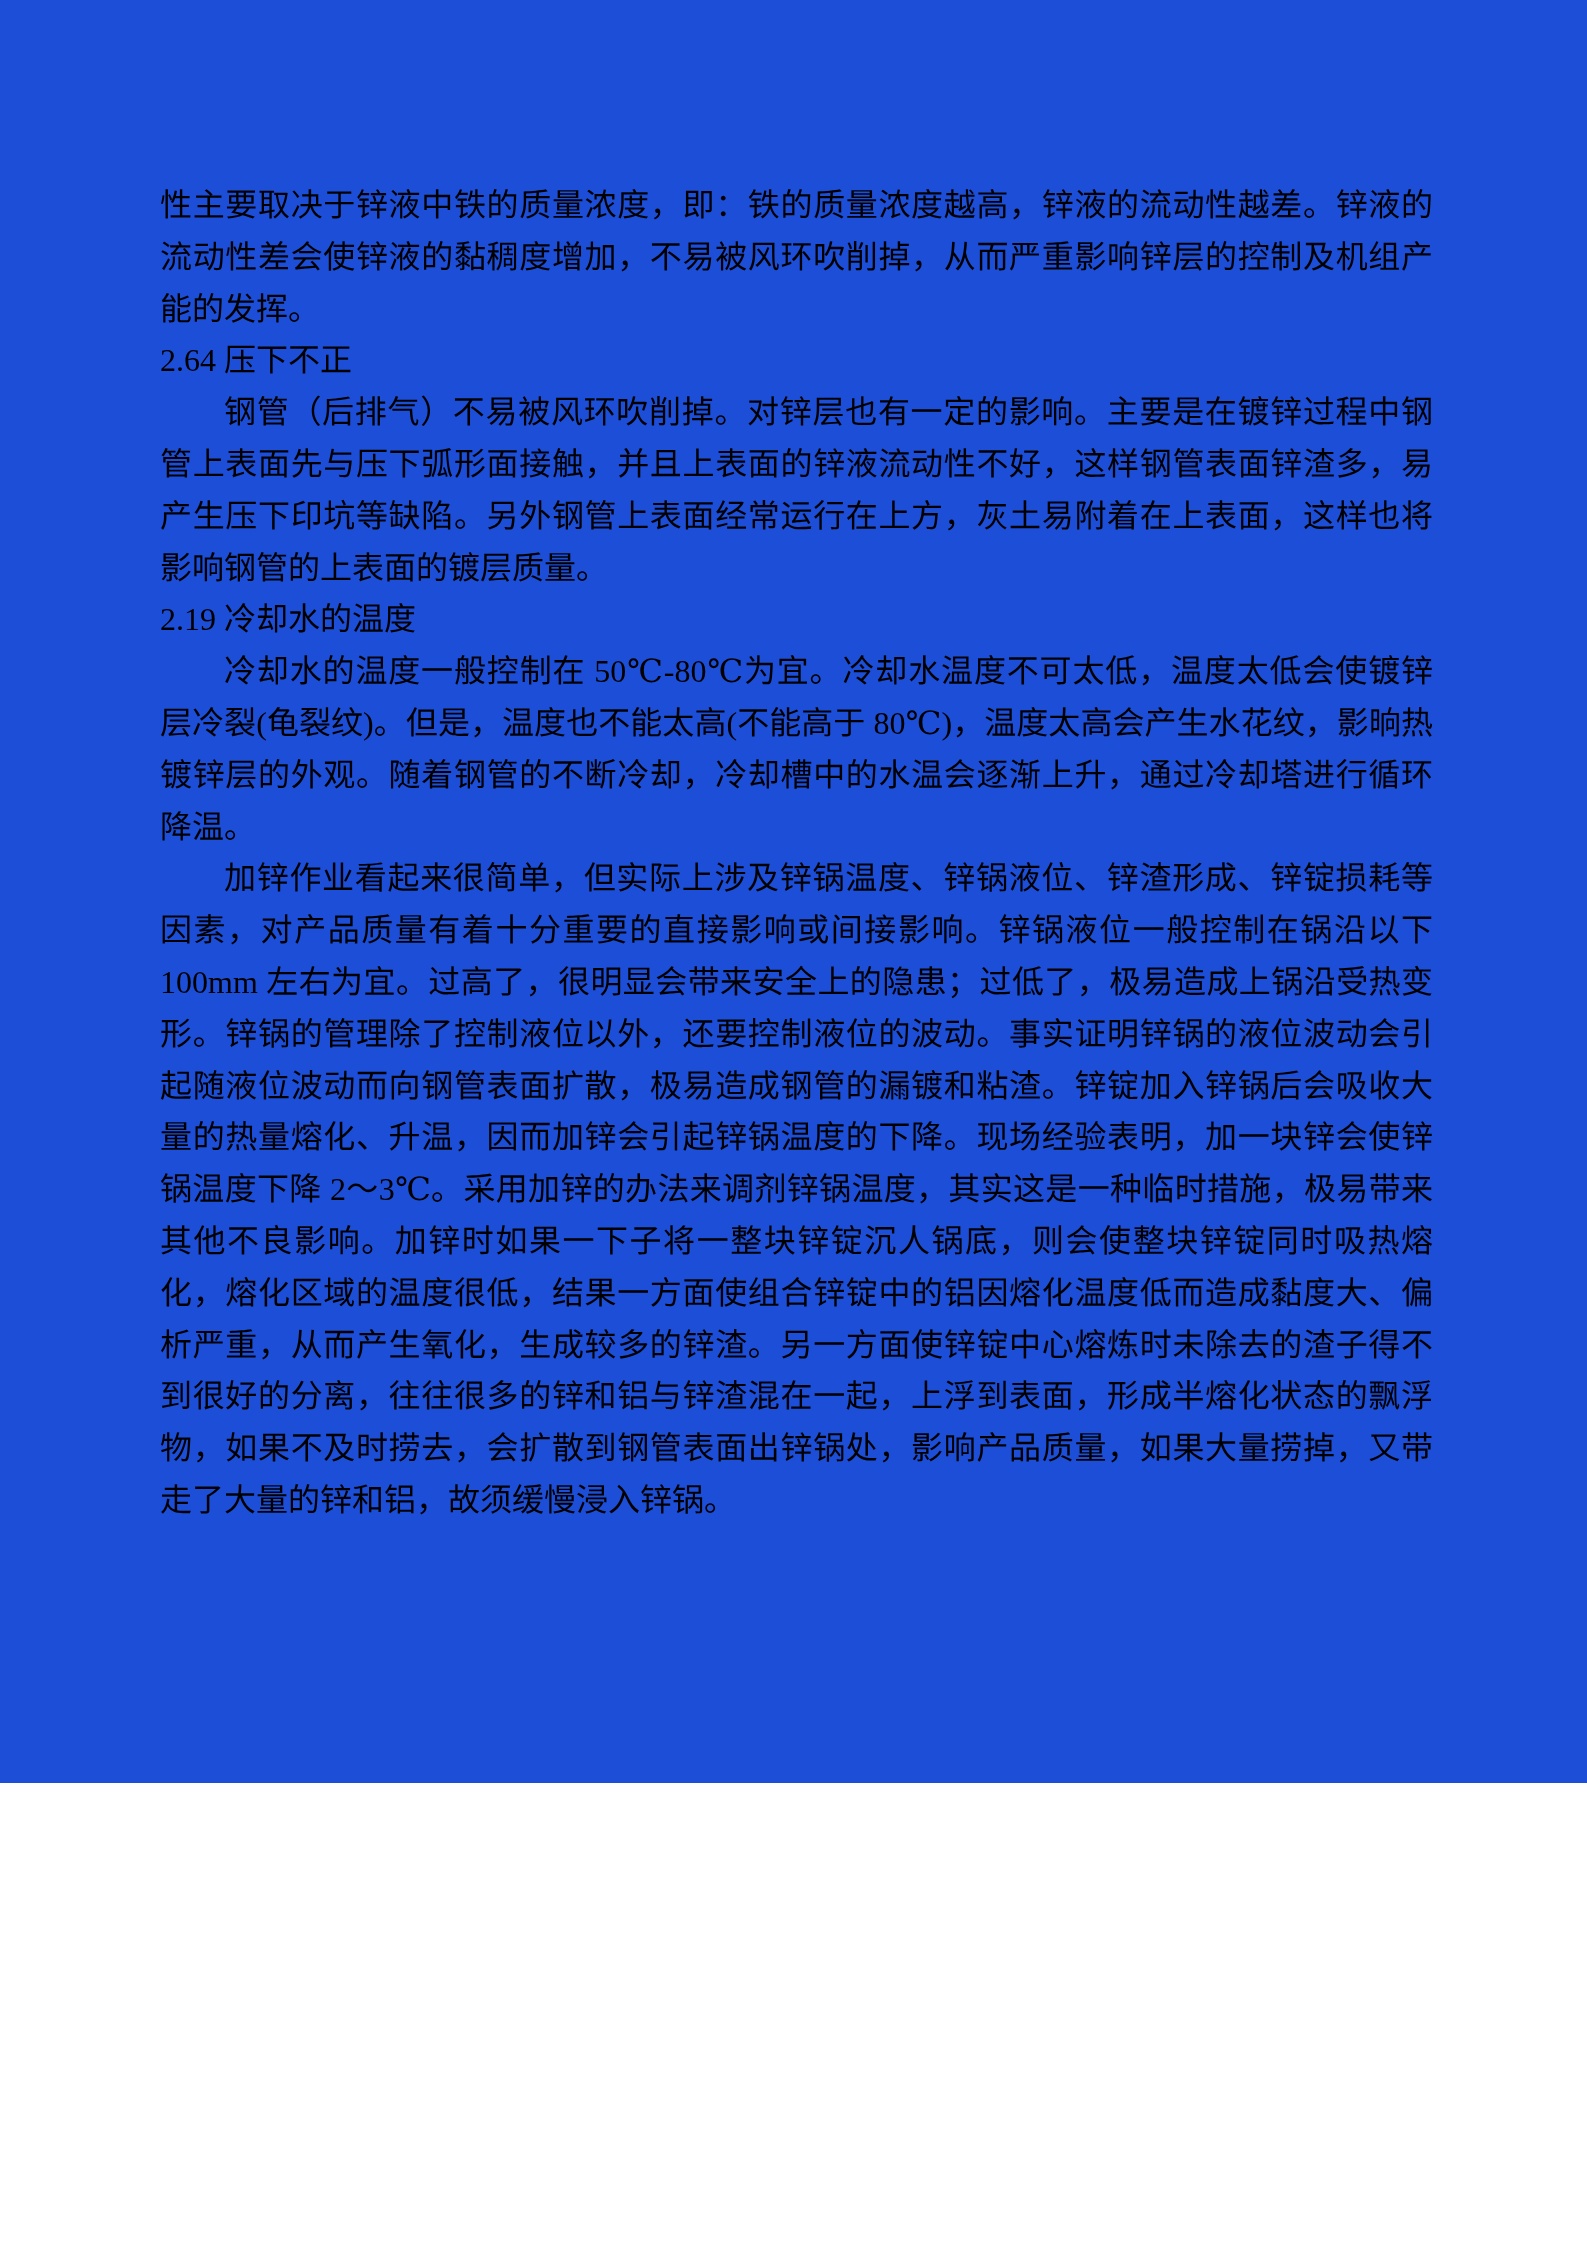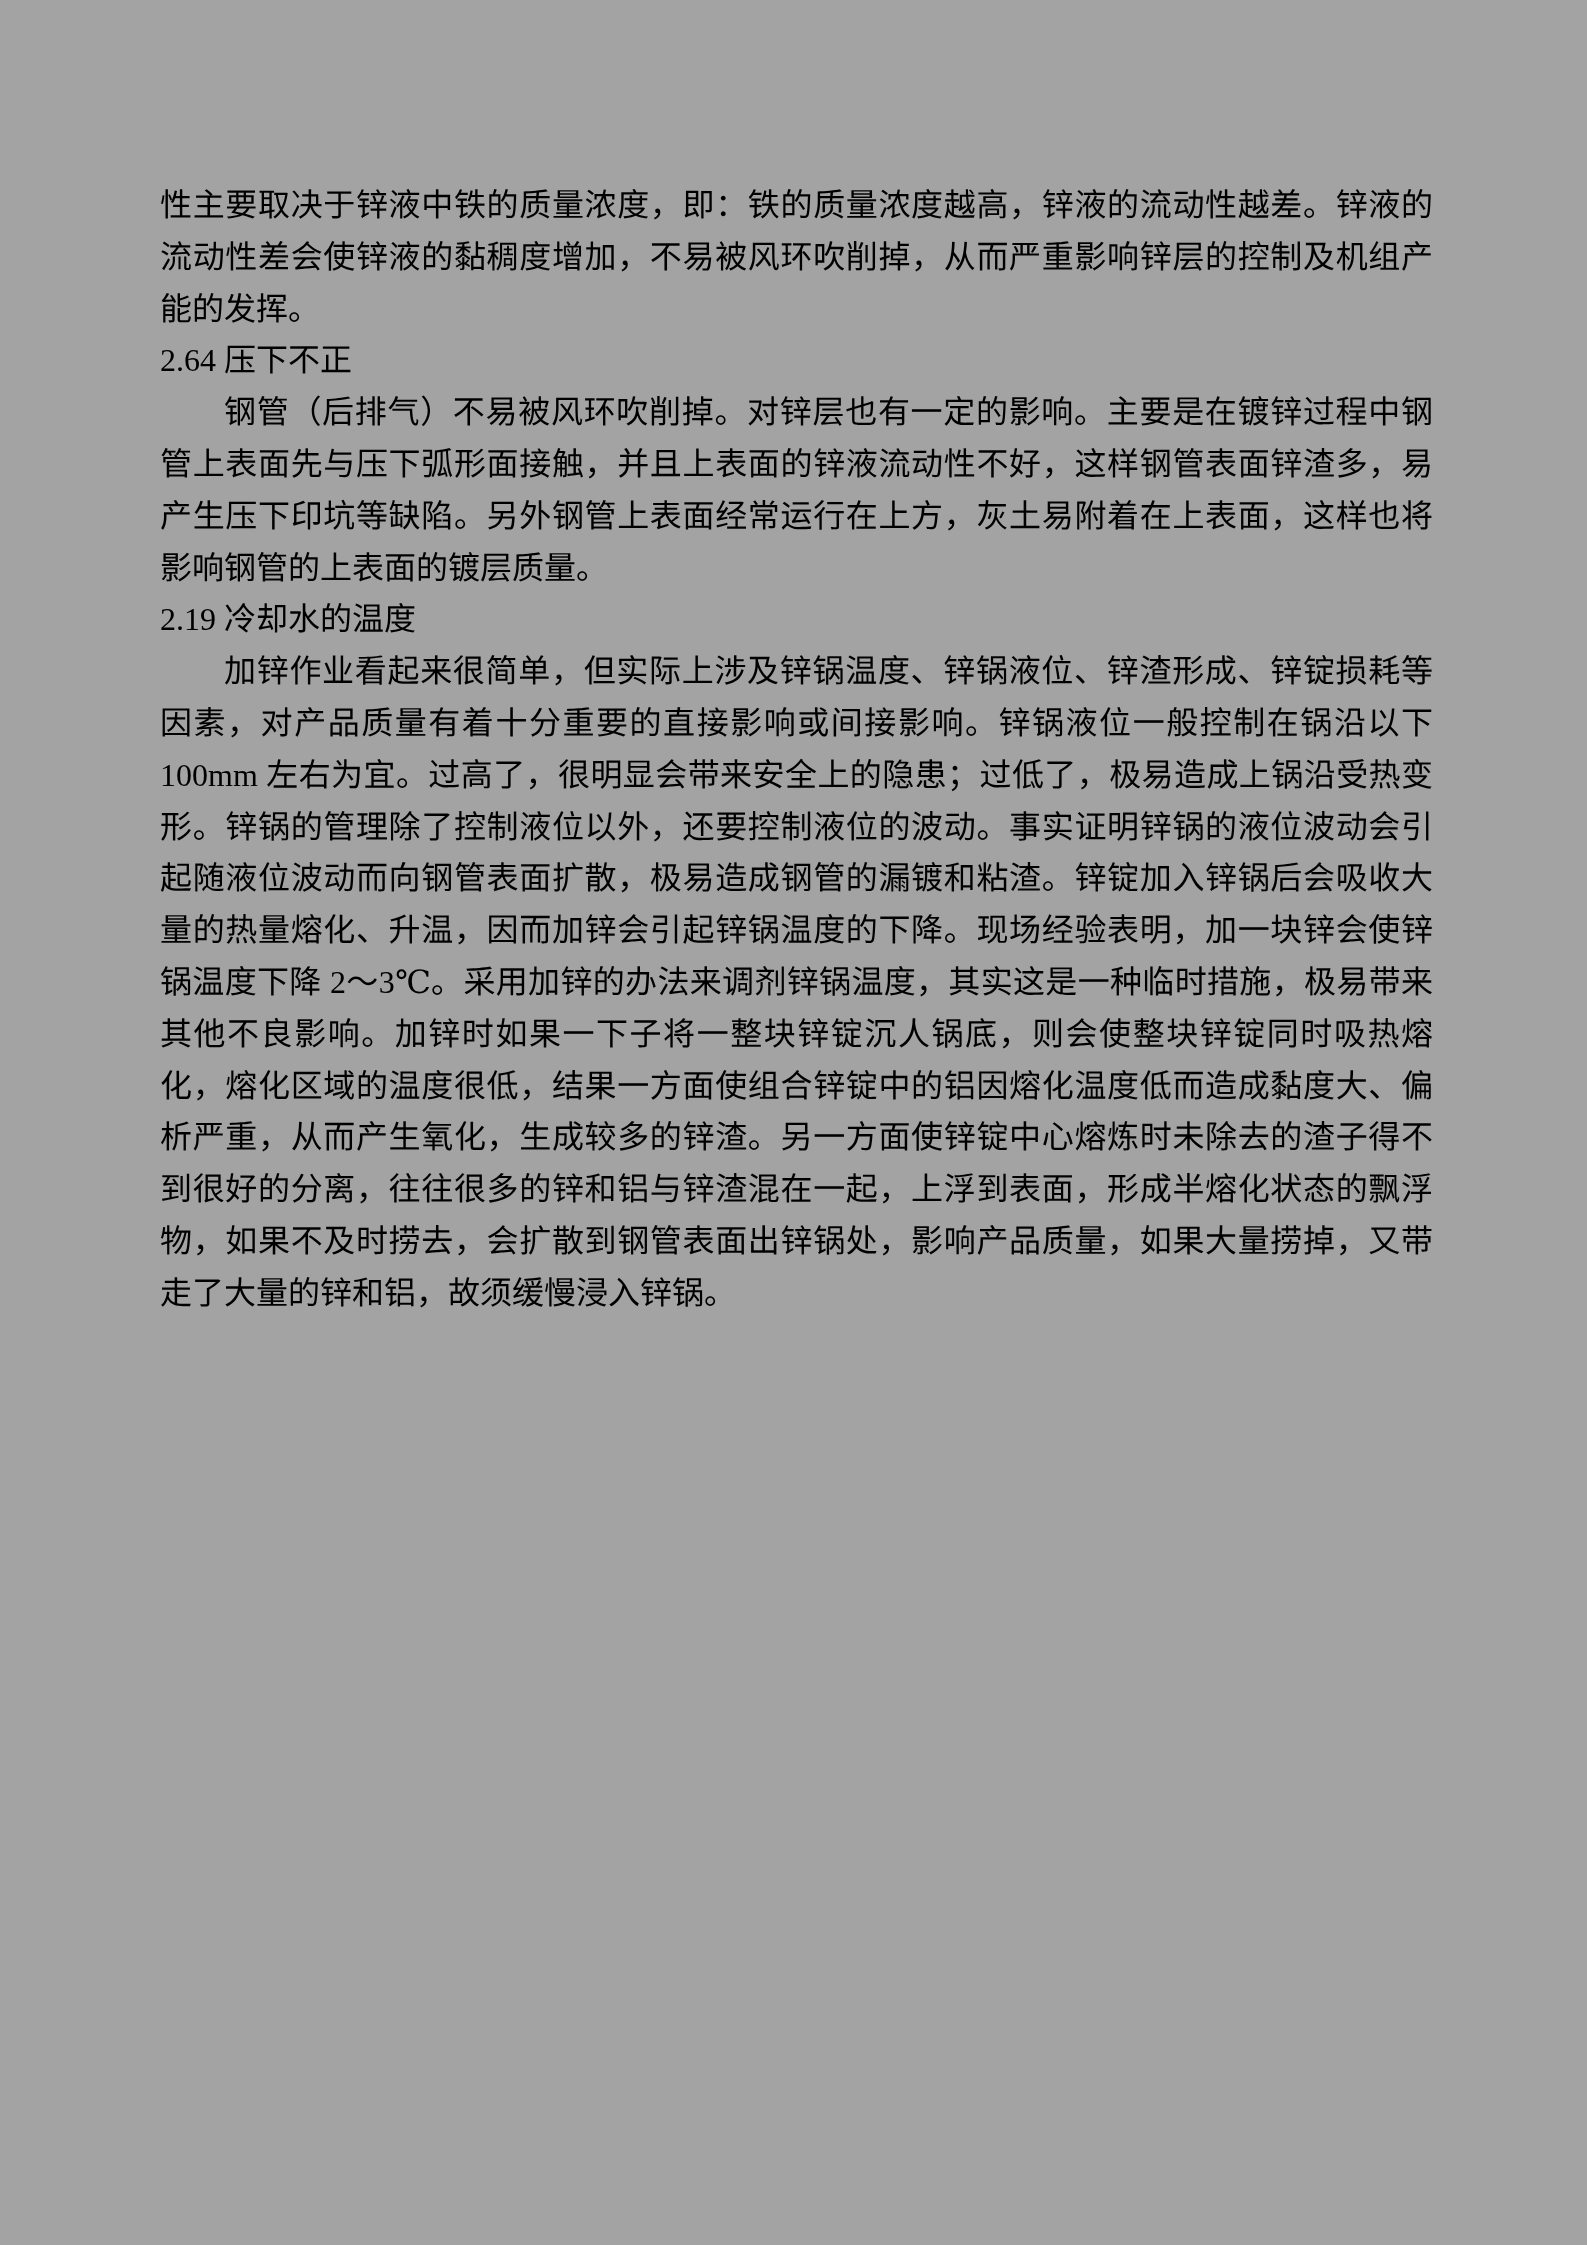--- a/index.html
+++ b/index.html
@@ -10,22 +10,22 @@
   body {
     width: 1587px;
     height: 2245px;
     position: relative;
     overflow: hidden;
   }
   .page {
     position: absolute;
     left: 0; top: 0;
     width: 1587px;
-    height: 2245px;
-    background: #a3a3a3;
+    height: 1783px;
+    background: #1d4ed8;
   }
   .text-flow {
     position: absolute;
     left: 160px;
     top: 180px;
     width: 1273px;
     font-family: "Liberation Serif", "DejaVu Serif", serif;
     font-size: 32px;
     line-height: 51.8px;
     color: #000000;
@@ -45,15 +45,16 @@
 </style>
 </head>
 <body>
 
 <div class="page">
   <div class="text-flow">
       <p class="paragraph">性主要取决于锌液中铁的质量浓度，即：铁的质量浓度越高，锌液的流动性越差。锌液的流动性差会使锌液的黏稠度增加，不易被风环吹削掉，从而严重影响锌层的控制及机组产能的发挥。</p>
       <p class="heading">2.64 压下不正</p>
       <p class="paragraph indent">钢管（后排气）不易被风环吹削掉。对锌层也有一定的影响。主要是在镀锌过程中钢管上表面先与压下弧形面接触，并且上表面的锌液流动性不好，这样钢管表面锌渣多，易产生压下印坑等缺陷。另外钢管上表面经常运行在上方，灰土易附着在上表面，这样也将影响钢管的上表面的镀层质量。</p>
       <p class="heading">2.19 冷却水的温度</p>
+      <p class="paragraph indent">冷却水的温度一般控制在 50℃-80℃为宜。冷却水温度不可太低，温度太低会使镀锌层冷裂(龟裂纹)。但是，温度也不能太高(不能高于 80℃)，温度太高会产生水花纹，影晌热镀锌层的外观。随着钢管的不断冷却，冷却槽中的水温会逐渐上升，通过冷却塔进行循环降温。</p>
       <p class="paragraph indent">加锌作业看起来很简单，但实际上涉及锌锅温度、锌锅液位、锌渣形成、锌锭损耗等因素，对产品质量有着十分重要的直接影响或间接影响。锌锅液位一般控制在锅沿以下 100mm 左右为宜。过高了，很明显会带来安全上的隐患；过低了，极易造成上锅沿受热变形。锌锅的管理除了控制液位以外，还要控制液位的波动。事实证明锌锅的液位波动会引起随液位波动而向钢管表面扩散，极易造成钢管的漏镀和粘渣。锌锭加入锌锅后会吸收大量的热量熔化、升温，因而加锌会引起锌锅温度的下降。现场经验表明，加一块锌会使锌锅温度下降 2～3℃。采用加锌的办法来调剂锌锅温度，其实这是一种临时措施，极易带来其他不良影响。加锌时如果一下子将一整块锌锭沉人锅底，则会使整块锌锭同时吸热熔化，熔化区域的温度很低，结果一方面使组合锌锭中的铝因熔化温度低而造成黏度大、偏析严重，从而产生氧化，生成较多的锌渣。另一方面使锌锭中心熔炼时未除去的渣子得不到很好的分离，往往很多的锌和铝与锌渣混在一起，上浮到表面，形成半熔化状态的飘浮物，如果不及时捞去，会扩散到钢管表面出锌锅处，影响产品质量，如果大量捞掉，又带走了大量的锌和铝，故须缓慢浸入锌锅。</p>
     </div>
 </div>
 
 </body></html>

